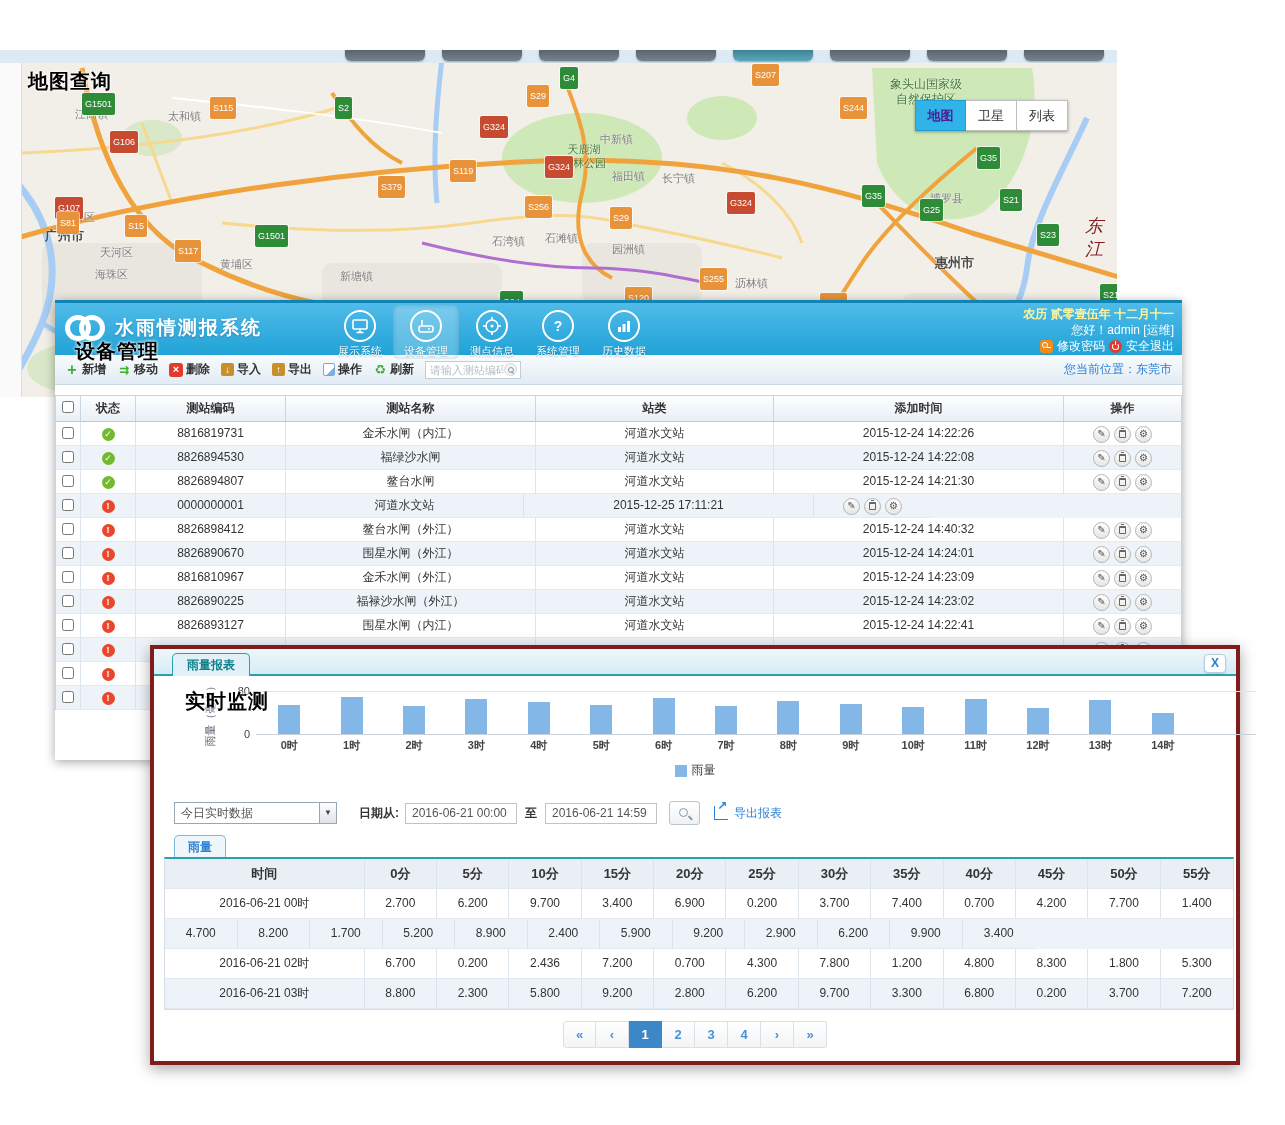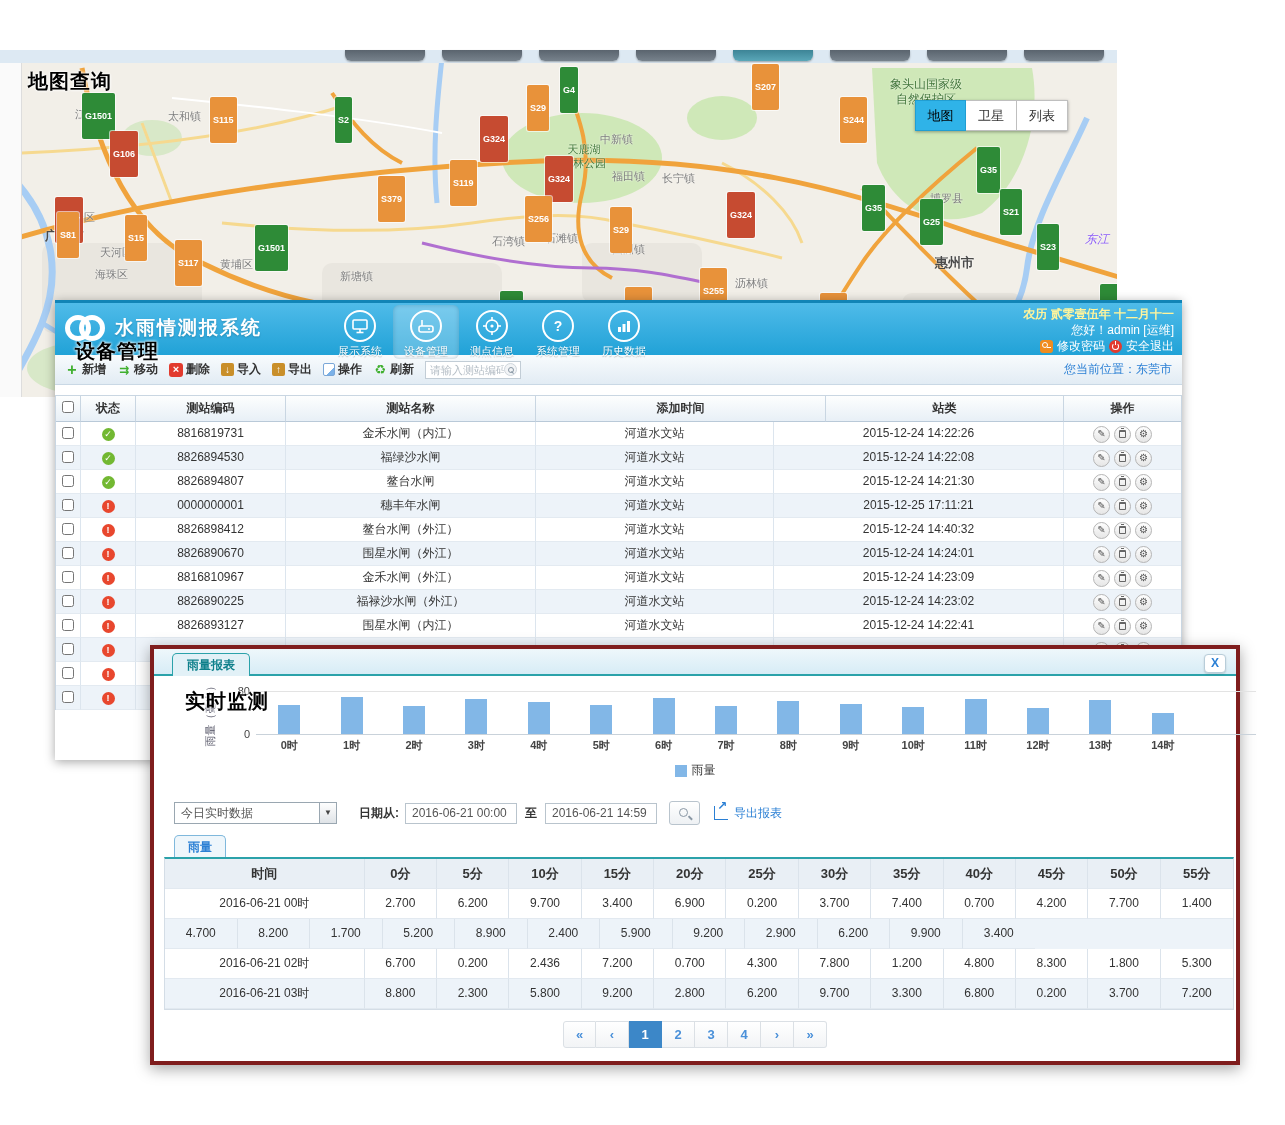--- a/index.html
+++ b/index.html
@@ -14,35 +14,35 @@
   
   #map-win { position:absolute; left:0; top:50px; width:1117px; height:347px; background:#fff;
     border-bottom:3px solid #3a7bbf; z-index:1; }
   #top-strip { position:absolute; left:0; top:0; width:100%; height:13px; background:#dde9f3; }
   .cutbtn { position:absolute; top:0; width:80px; height:11px; background:linear-gradient(#5a646e,#77828c);
     border-radius:0 0 6px 6px; box-shadow:0 1px 2px rgba(0,0,0,.3); }
   .cutbtn.teal { background:linear-gradient(#3d8496,#5aa7b8); }
   #map-gutter { position:absolute; left:0; top:13px; width:22px; height:334px; background:#fafafa; border-right:1px solid #ddd; }
   #map { position:absolute; left:22px; top:13px; width:1095px; height:334px; background:#f2efe8; overflow:hidden; }
   #map svg { position:absolute; left:0; top:0; }
-  .badge { position:absolute; font-size:9px; font-weight:bold; color:#fff; padding:18px 3px; border-radius:2px;
+  .badge { position:absolute; font-size:9px; font-weight:normal; color:#fff; padding:6px 3px; border-radius:2px;
     line-height:10px; box-shadow:0 0 0 1px rgba(255,255,255,.6); z-index:3; }
   .badge.g { background:#2e8b37; } .badge.r { background:#c64b31; } .badge.o { background:#e8923a; }
   .mlabel { position:absolute; white-space:pre-line; line-height:1.25; z-index:2; }
   .mlabel.town { font-size:11px; color:#7d7d7d; text-shadow:0 0 2px #fff; }
   .mlabel.city { font-size:13px; color:#4a4a4a; font-weight:bold; text-shadow:0 0 2px #fff; }
   .mlabel.park { font-size:11px; color:#447a3c; text-align:center; text-shadow:0 0 2px #fff; }
   .mlabel.reserve { font-size:12px; color:#42763a; text-align:center; text-shadow:0 0 2px #fff; }
-  .mlabel.water { font-size:12px; color:#8b5cf6; font-style:italic; text-shadow:0 0 2px #fff;margin-top:17px; }
+  .mlabel.water { font-size:18px; color:#7f1d1d; font-style:italic; text-shadow:0 0 2px #fff; }
   #map-controls { position:absolute; left:893px; top:37px; display:flex; z-index:4;
     box-shadow:0 1px 3px rgba(0,0,0,.35); }
   .map-ctl { width:51px; height:31px; border:1px solid #bfbfbf; border-left:none; background:#fff;
     font-size:13px; color:#333; cursor:pointer; font-family:inherit; }
   .map-ctl:first-child { border-left:1px solid #bfbfbf; }
-  .map-ctl.active { background:#2fb3e8; border-color:#219ed2; color:#000000; font-weight:normal; }
+  .map-ctl.active { background:#2fb3e8; border-color:#219ed2; color:#4c1d95; font-weight:bold; }
 
   
   #dev-win { position:absolute; left:55px; top:300px; width:1127px; height:460px; background:#fff;
     z-index:2; box-shadow:0 2px 10px rgba(0,0,0,.35); }
   #dev-header { position:relative; height:55px; background:linear-gradient(#4fbbe9,#21a2d7);
     border-top:3px solid #1184b6; }
   #logo { position:absolute; left:10px; top:12px; display:flex; align-items:center; }
   .ring { width:26px; height:26px; border:5px solid #fff; border-radius:50%; background:transparent; }
   .ring + .ring { margin-left:-12px; }
   #sys-title { margin-left:10px; color:#fff; font-size:19px; font-weight:bold; letter-spacing:2px;
@@ -386,22 +386,22 @@
       <span class="mag-btn"></span>
     </span>
     <span id="location">您当前位置：东莞市</span>
   </div>
   <div id="dev-table">
       <div class="drow dhead">
         <div class="dc c0"><input type="checkbox" style=""></div>
         <div class="dc c1">状态</div>
         <div class="dc c2">测站编码</div>
         <div class="dc c3">测站名称</div>
+        <div class="dc c4">站类</div>
         <div class="dc c5">添加时间</div>
-        <div class="dc c4">站类</div>
         <div class="dc c6">操作</div>
       </div>
       <div class="drow">
         <div class="dc c0"><input type="checkbox" style=""></div>
         <div class="dc c1"><span class="st ok">✓</span></div>
         <div class="dc c2">8816819731</div>
         <div class="dc c3">金禾水闸（内江）</div>
         <div class="dc c4">河道水文站</div>
         <div class="dc c5">2015-12-24 14:22:26</div>
         <div class="dc c6"><button class="act">✎</button><button class="act"><i class="trash"></i></button><button class="act">⚙</button></div>
@@ -421,21 +421,20 @@
         <div class="dc c2">8826894807</div>
         <div class="dc c3">鳌台水闸</div>
         <div class="dc c4">河道水文站</div>
         <div class="dc c5">2015-12-24 14:21:30</div>
         <div class="dc c6"><button class="act">✎</button><button class="act"><i class="trash"></i></button><button class="act">⚙</button></div>
       </div>
       <div class="drow alt">
         <div class="dc c0"><input type="checkbox" style=""></div>
         <div class="dc c1"><span class="st err">!</span></div>
         <div class="dc c2">0000000001</div>
-        <div class="dc c3">穗丰年水闸</div>
         <div class="dc c4">河道水文站</div>
         <div class="dc c5">2015-12-25 17:11:21</div>
         <div class="dc c6"><button class="act">✎</button><button class="act"><i class="trash"></i></button><button class="act">⚙</button></div>
       </div>
       <div class="drow">
         <div class="dc c0"><input type="checkbox" style=""></div>
         <div class="dc c1"><span class="st err">!</span></div>
         <div class="dc c2">8826898412</div>
         <div class="dc c3">鳌台水闸（外江）</div>
         <div class="dc c4">河道水文站</div>

